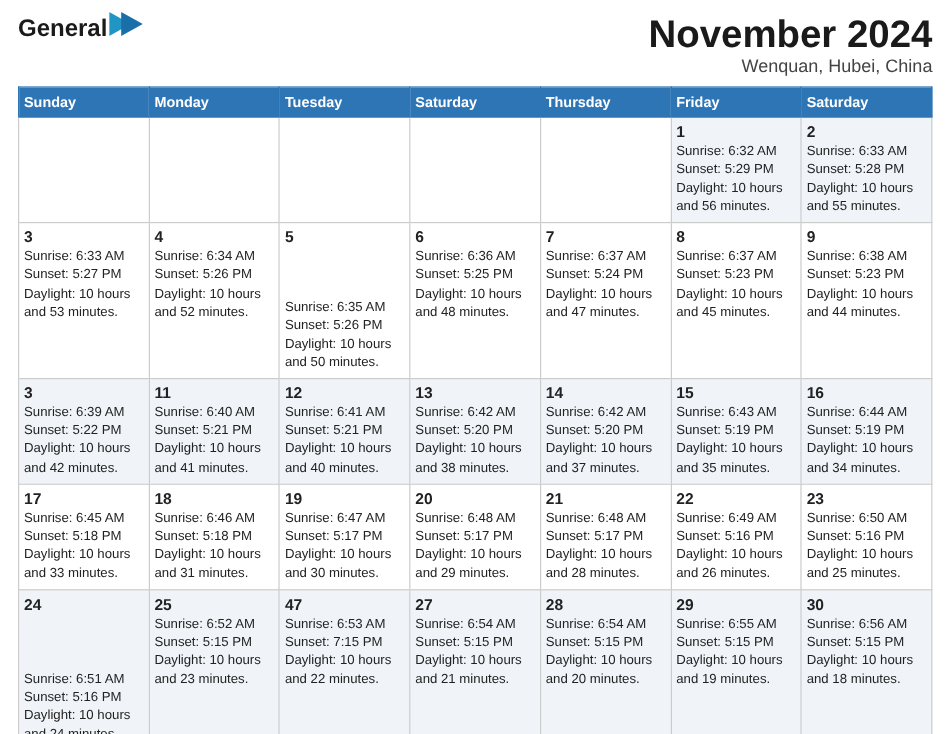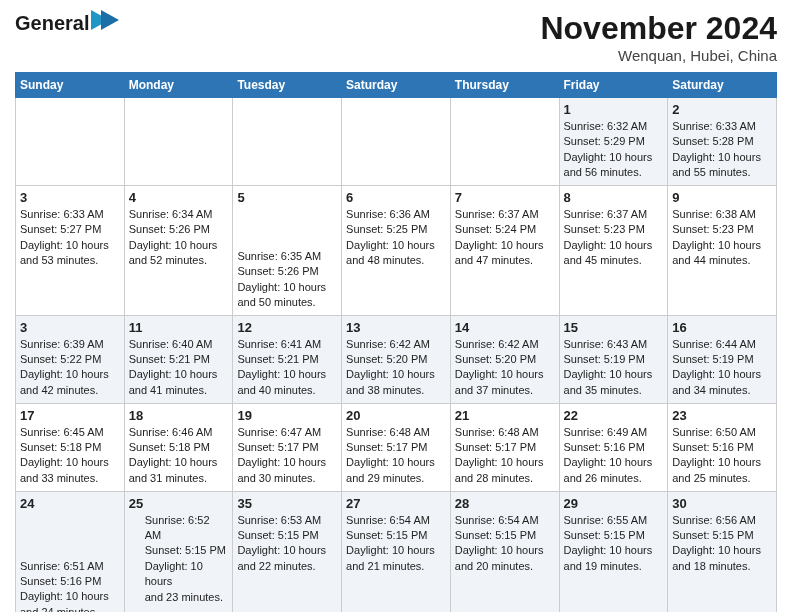--- a/index.html
+++ b/index.html
@@ -296,29 +296,29 @@
         <tr>
           <td>
             <span class="day-num">24</span>
             <div class="day-info" style="white-space: pre-line; margin-top: 48px;">Sunrise: 6:51 AM
 Sunset: 5:16 PM
 Daylight: 10 hours
 and 24 minutes.</div>
           </td>
           <td>
             <span class="day-num">25</span>
-            <div class="day-info" style="white-space: pre-line; margin-left: 16px;">Sunrise: 6:52 AM
+            <div class="day-info" style="white-space: pre-line;">Sunrise: 6:52 AM
 Sunset: 5:15 PM
 Daylight: 10 hours
 and 23 minutes.</div>
           </td>
           <td>
-            <span class="day-num">35</span>
+            <span class="day-num">47</span>
             <div class="day-info" style="white-space: pre-line;">Sunrise: 6:53 AM
-Sunset: 5:15 PM
+Sunset: 7:15 PM
 Daylight: 10 hours
 and 22 minutes.</div>
           </td>
           <td>
             <span class="day-num">27</span>
             <div class="day-info" style="white-space: pre-line;">Sunrise: 6:54 AM
 Sunset: 5:15 PM
 Daylight: 10 hours
 and 21 minutes.</div>
           </td>

